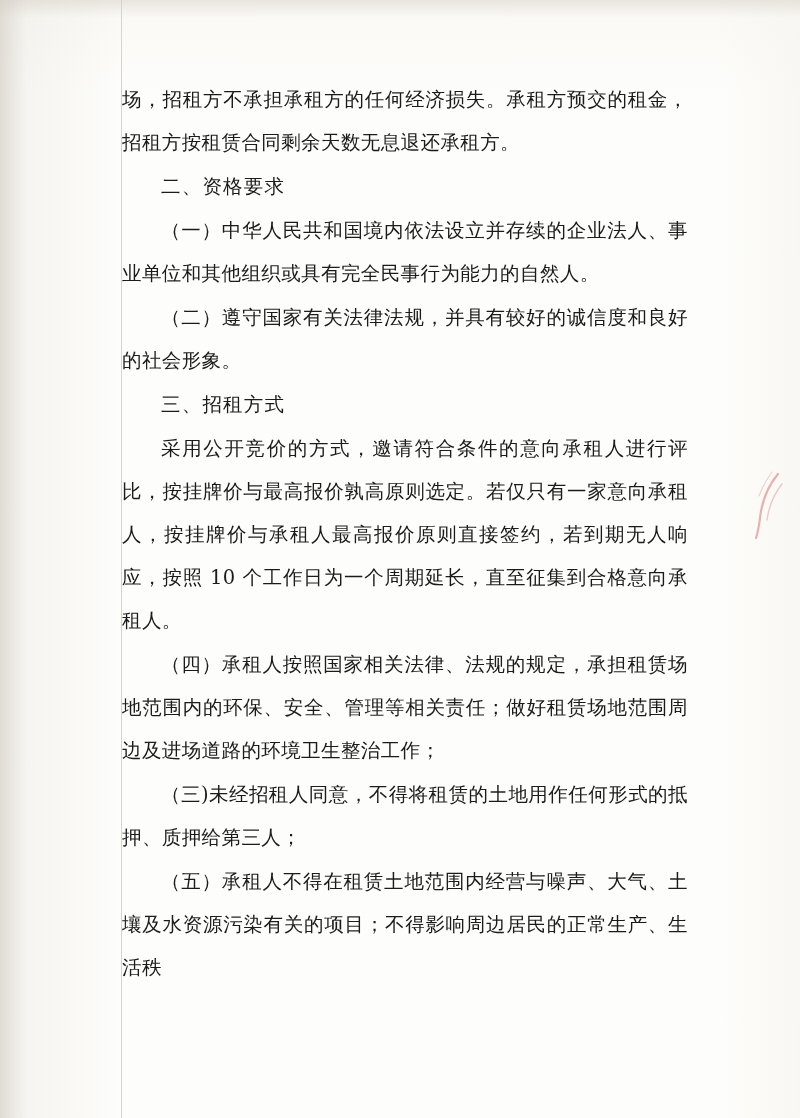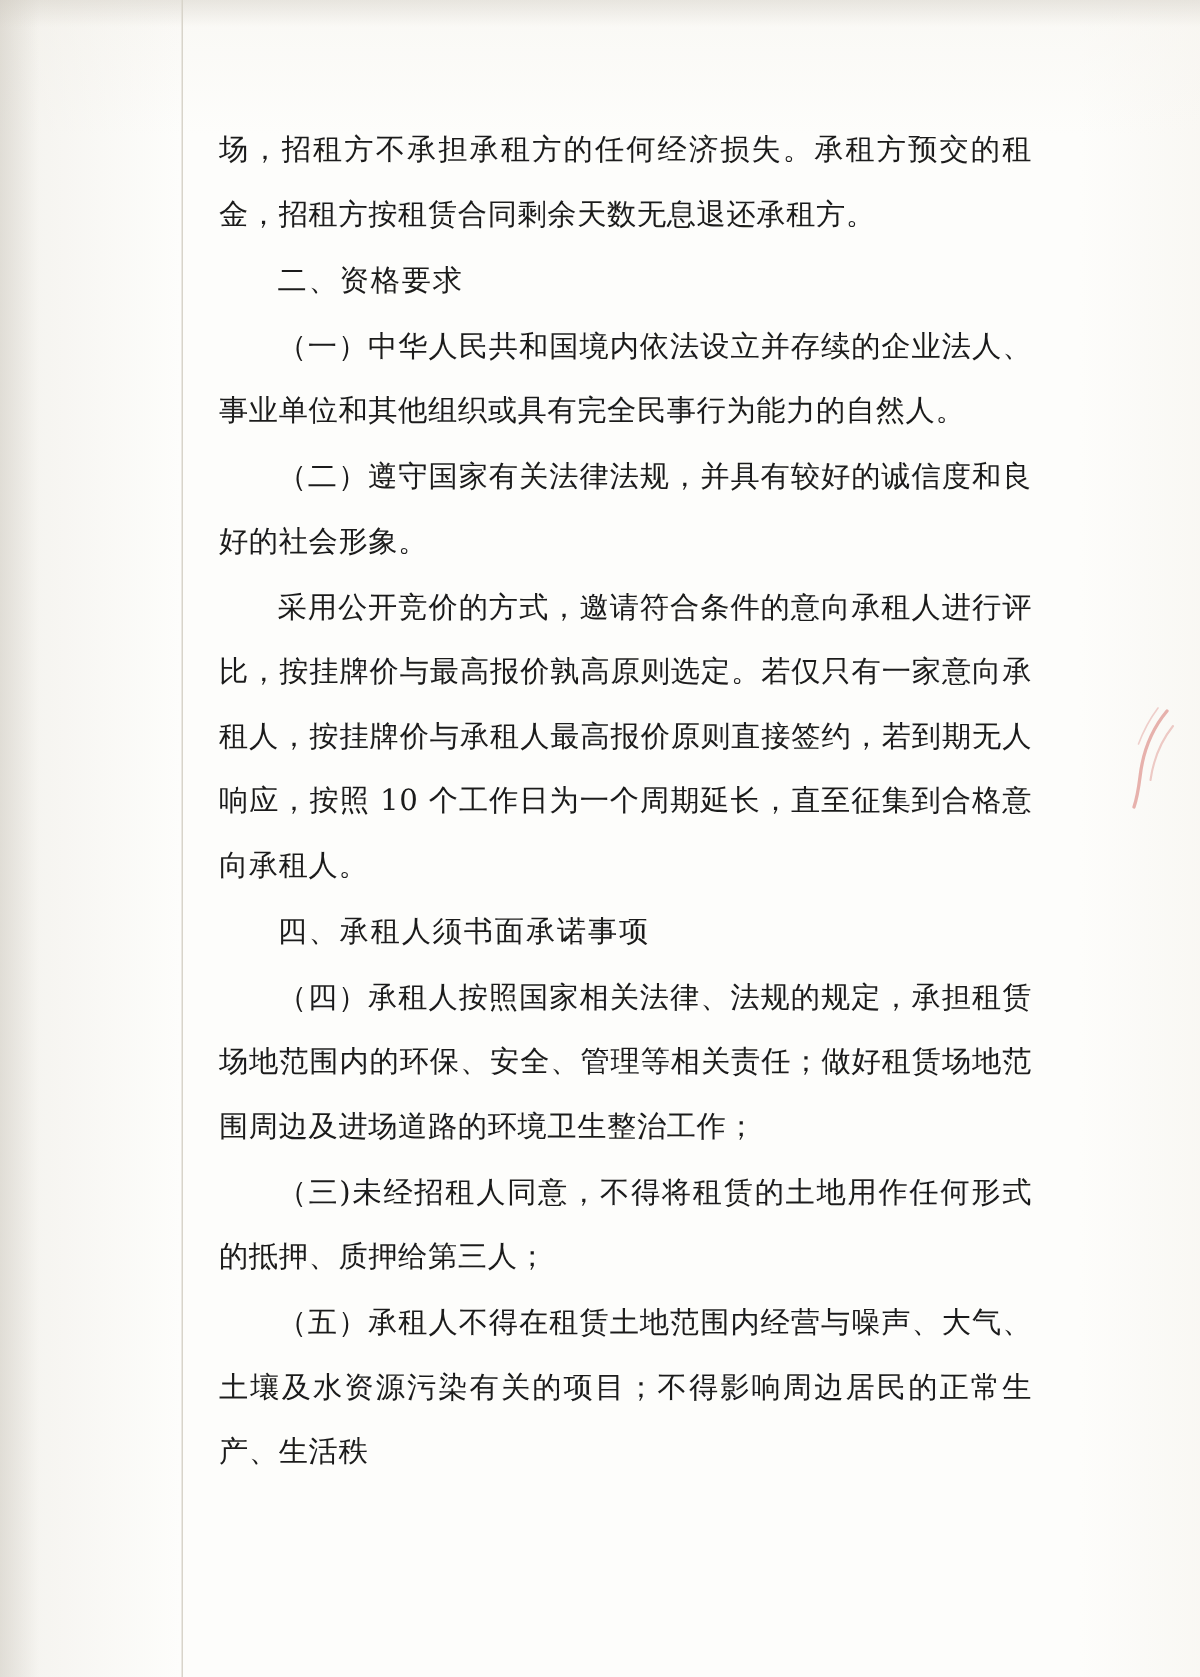--- a/index.html
+++ b/index.html
@@ -59,21 +59,20 @@
   }
   p.heading {
     font-weight: normal;
     text-indent: 39px;
     letter-spacing: 1.2px;
   }
   
   .kai {
     font-style: normal;
     transform: none;
-    margin-left: 24px;
   }
   .stamp-mark {
     position: absolute;
     right: 14px;
     top: 470px;
     width: 54px;
     height: 70px;
     pointer-events: none;
     opacity: 0.55;
   }
@@ -100,22 +99,22 @@
   <div class="paper-tint"></div>
   <div class="edge-shadow-left"></div>
   <div class="edge-shadow-top"></div>
   <div class="left-margin-line"></div>
 
   <div class="content">
     <p class="kai">场，招租方不承担承租方的任何经济损失。承租方预交的租金，招租方按租赁合同剩余天数无息退还承租方。</p>
     <p class="kai heading">二、资格要求</p>
     <p class="kai indent">（一）中华人民共和国境内依法设立并存续的企业法人、事业单位和其他组织或具有完全民事行为能力的自然人。</p>
     <p class="kai indent">（二）遵守国家有关法律法规，并具有较好的诚信度和良好的社会形象。</p>
+    <p class="kai heading">三、招租方式</p>
     <p class="kai indent">采用公开竞价的方式，邀请符合条件的意向承租人进行评比，按挂牌价与最高报价孰高原则选定。若仅只有一家意向承租人，按挂牌价与承租人最高报价原则直接签约，若到期无人响应，按照 10 个工作日为一个周期延长，直至征集到合格意向承租人。</p>
-    <p class="kai heading">四、承租人须书面承诺事项</p>
     <p class="kai indent">（四）承租人按照国家相关法律、法规的规定，承担租赁场地范围内的环保、安全、管理等相关责任；做好租赁场地范围周边及进场道路的环境卫生整治工作；</p>
     <p class="kai indent">（三)未经招租人同意，不得将租赁的土地用作任何形式的抵押、质押给第三人；</p>
     <p class="kai indent">（五）承租人不得在租赁土地范围内经营与噪声、大气、土壤及水资源污染有关的项目；不得影响周边居民的正常生产、生活秩</p>
   </div>
 
   <div class="stamp-mark">
     <svg width="54" height="70" viewBox="0 0 54 70" xmlns="http://www.w3.org/2000/svg">
       <path d="M46 4 C36 16, 30 30, 28 48 C27 56, 26 62, 24 68" stroke="#c94a42" stroke-width="2.2" fill="none" stroke-linecap="round" opacity="0.75"></path>
       <path d="M50 14 C42 24, 37 36, 35 50" stroke="#c94a42" stroke-width="1.4" fill="none" stroke-linecap="round" opacity="0.5"></path>
       <path d="M40 2 C34 10, 30 18, 27 26" stroke="#c94a42" stroke-width="1.1" fill="none" stroke-linecap="round" opacity="0.45"></path>

